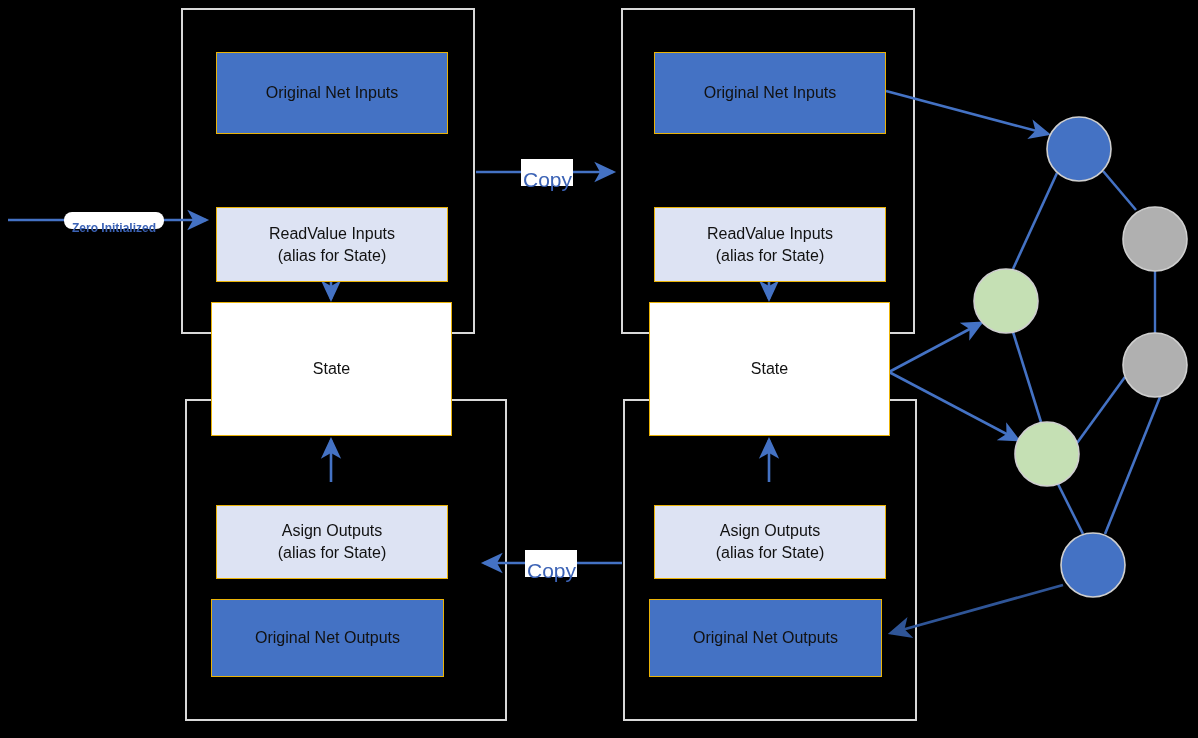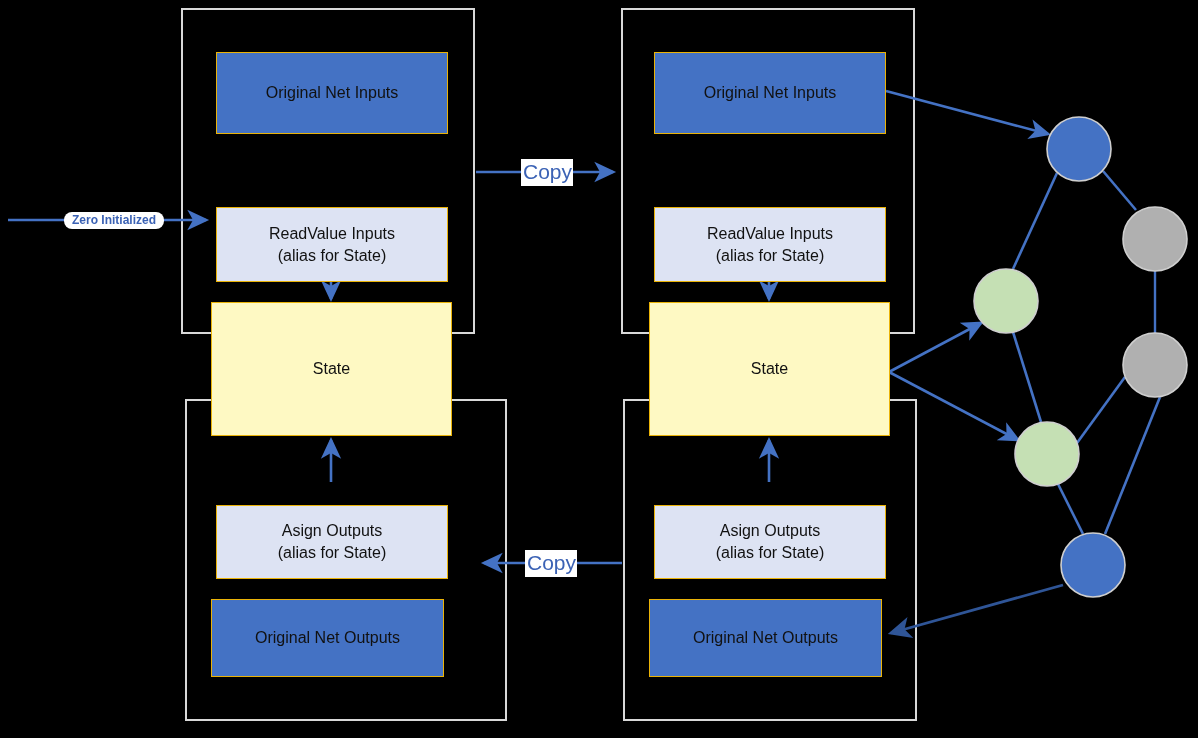--- a/index.html
+++ b/index.html
@@ -29,35 +29,35 @@
     align-items: center;
     justify-content: center;
     text-align: center;
     color: #111111;
     font-size: 16px;
     line-height: 1.35;
     white-space: pre-line;
   }
   .box-blue   { background: #4472c4; }
   .box-lav    { background: #dde3f3; margin-top: 22px; }
-  .box-green  { background: #fef9c3; }
+  .box-green  { background: #ffffff; }
 
   svg.overlay {
     position: absolute;
     left: 0;
     top: 0;
     width: 1198px;
     height: 738px;
     overflow: visible;
   }
   .edge-label {
     position: absolute;
     background: #ffffff;
     color: #3b62b5;
-    padding: 0 2px;
+    padding: 8px 2px;
     box-sizing: border-box;
     white-space: nowrap;
     text-align: center;
   }
   .edge-label.copy { font-size: 21px; line-height: 26px; }
   .edge-label.zero { font-size: 12px; line-height: 16px; font-weight: 600; }
 </style>
 </head>
 <body>
 

